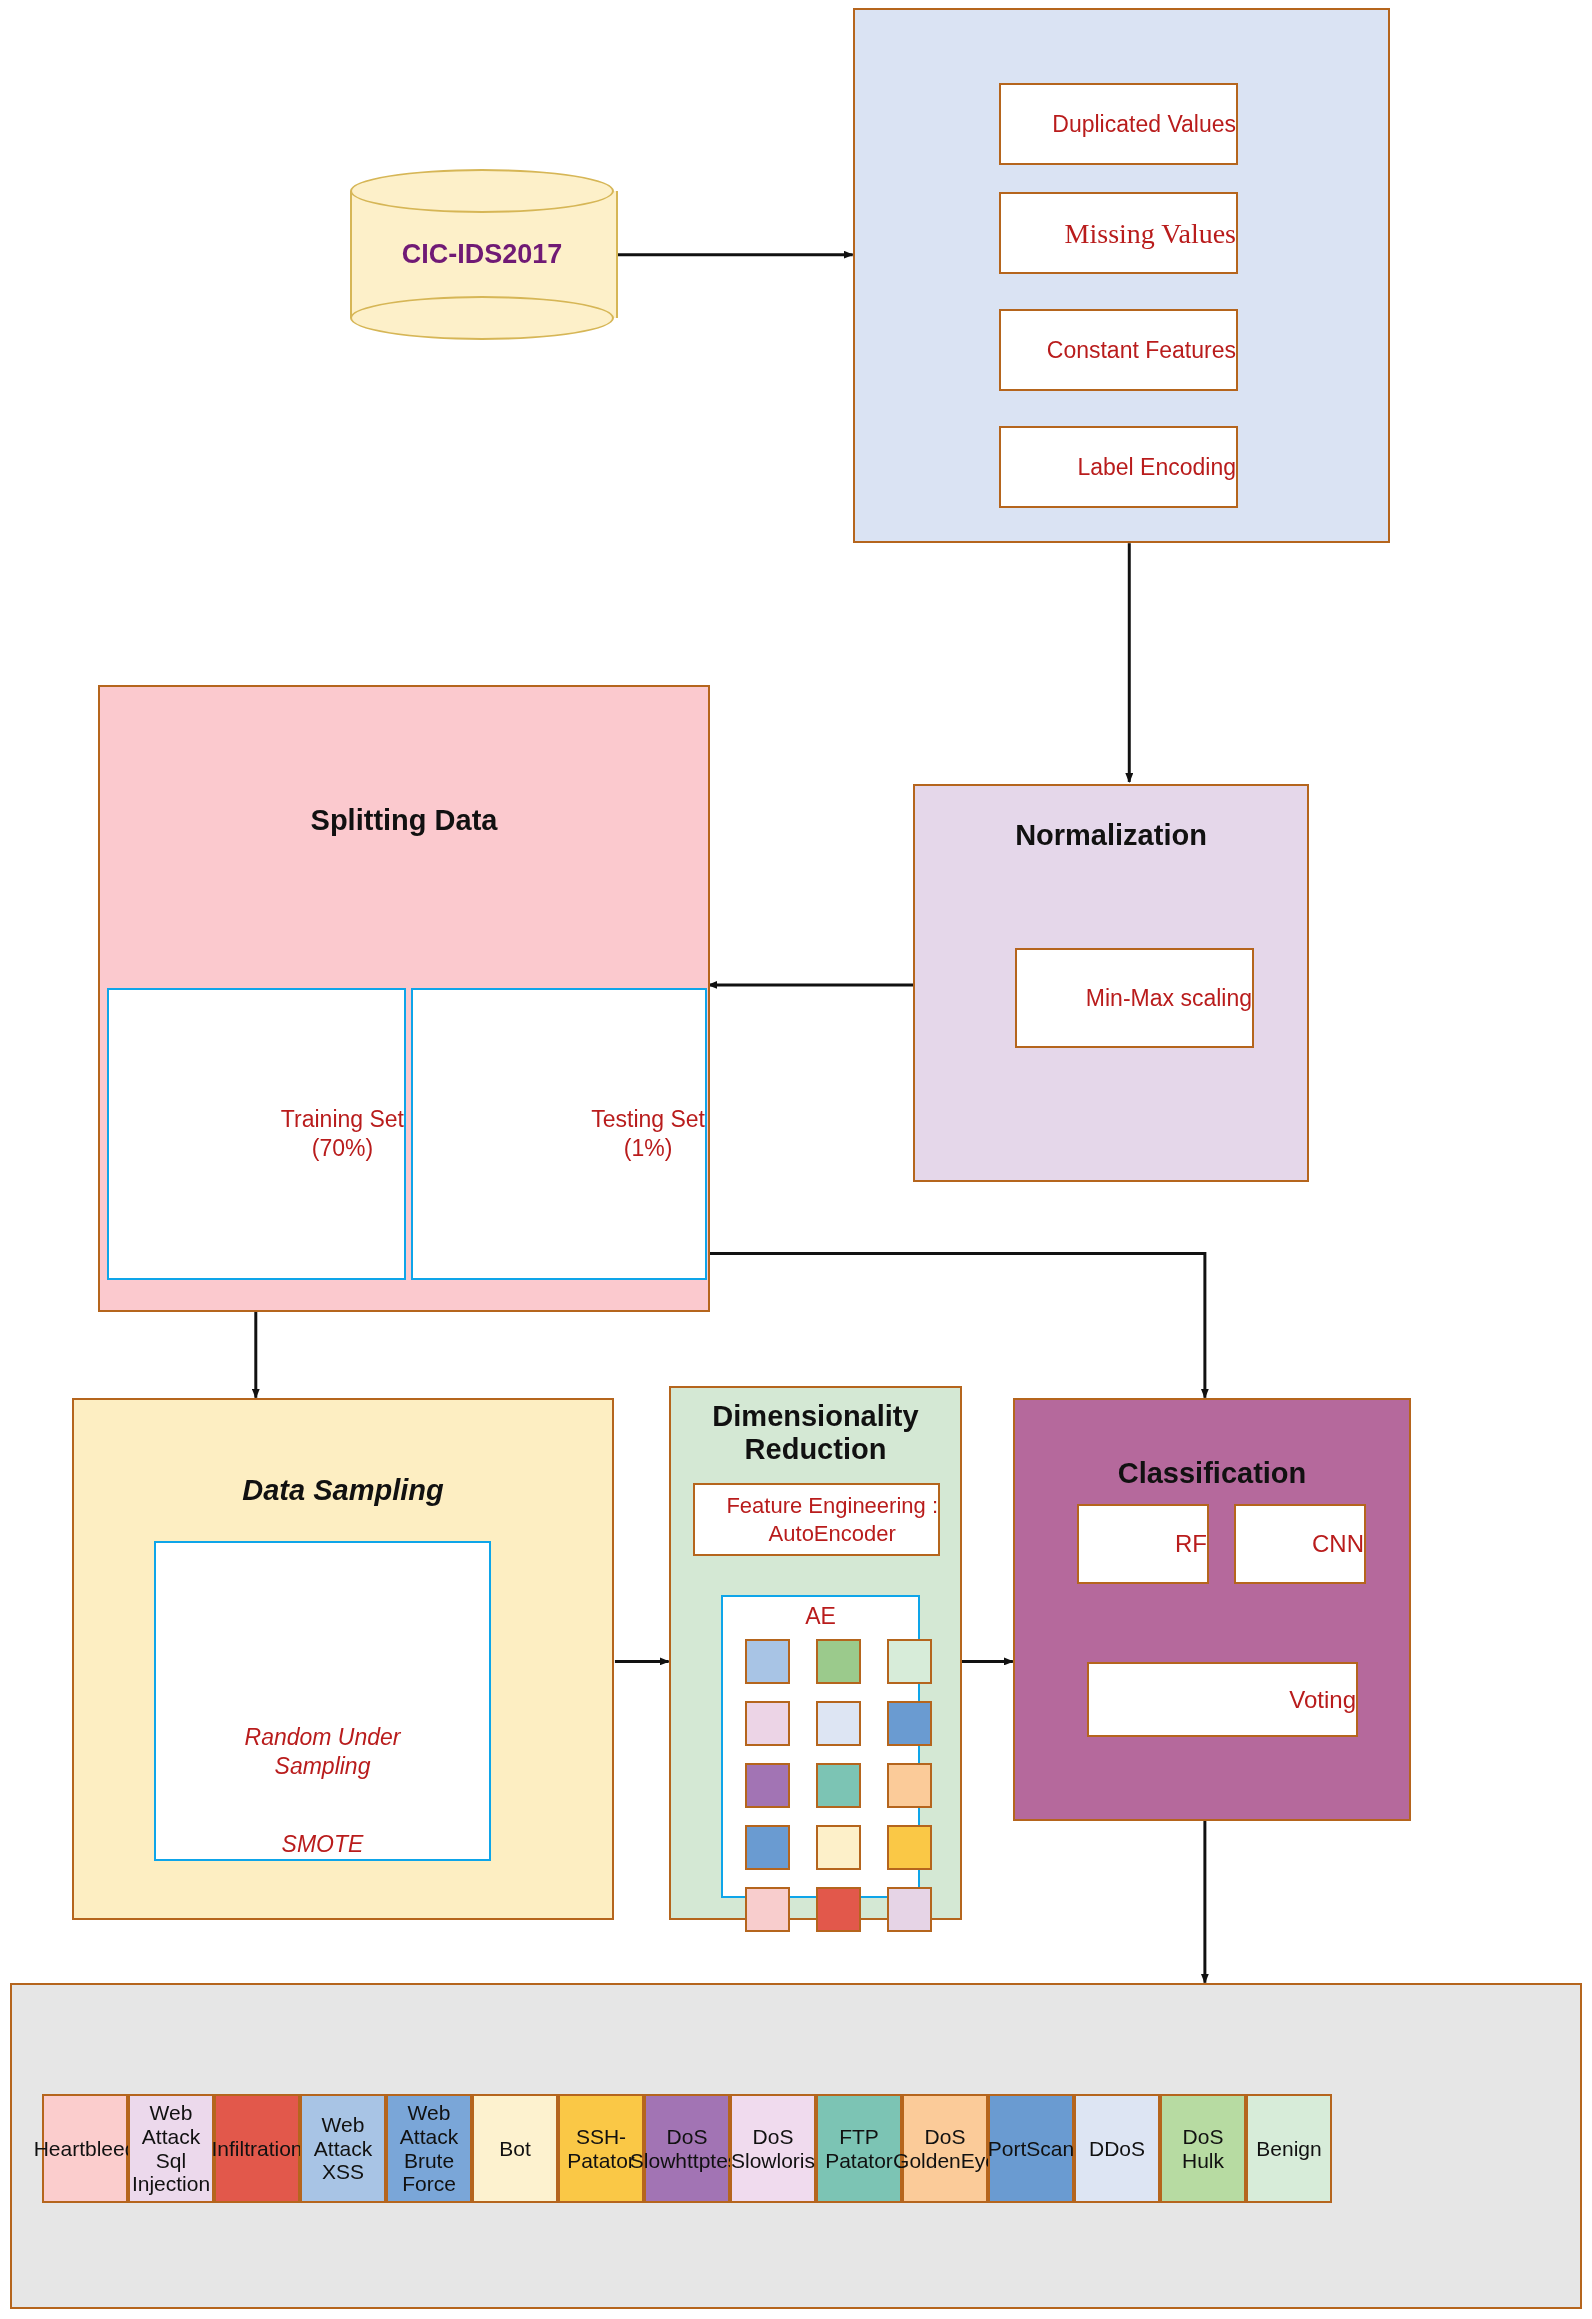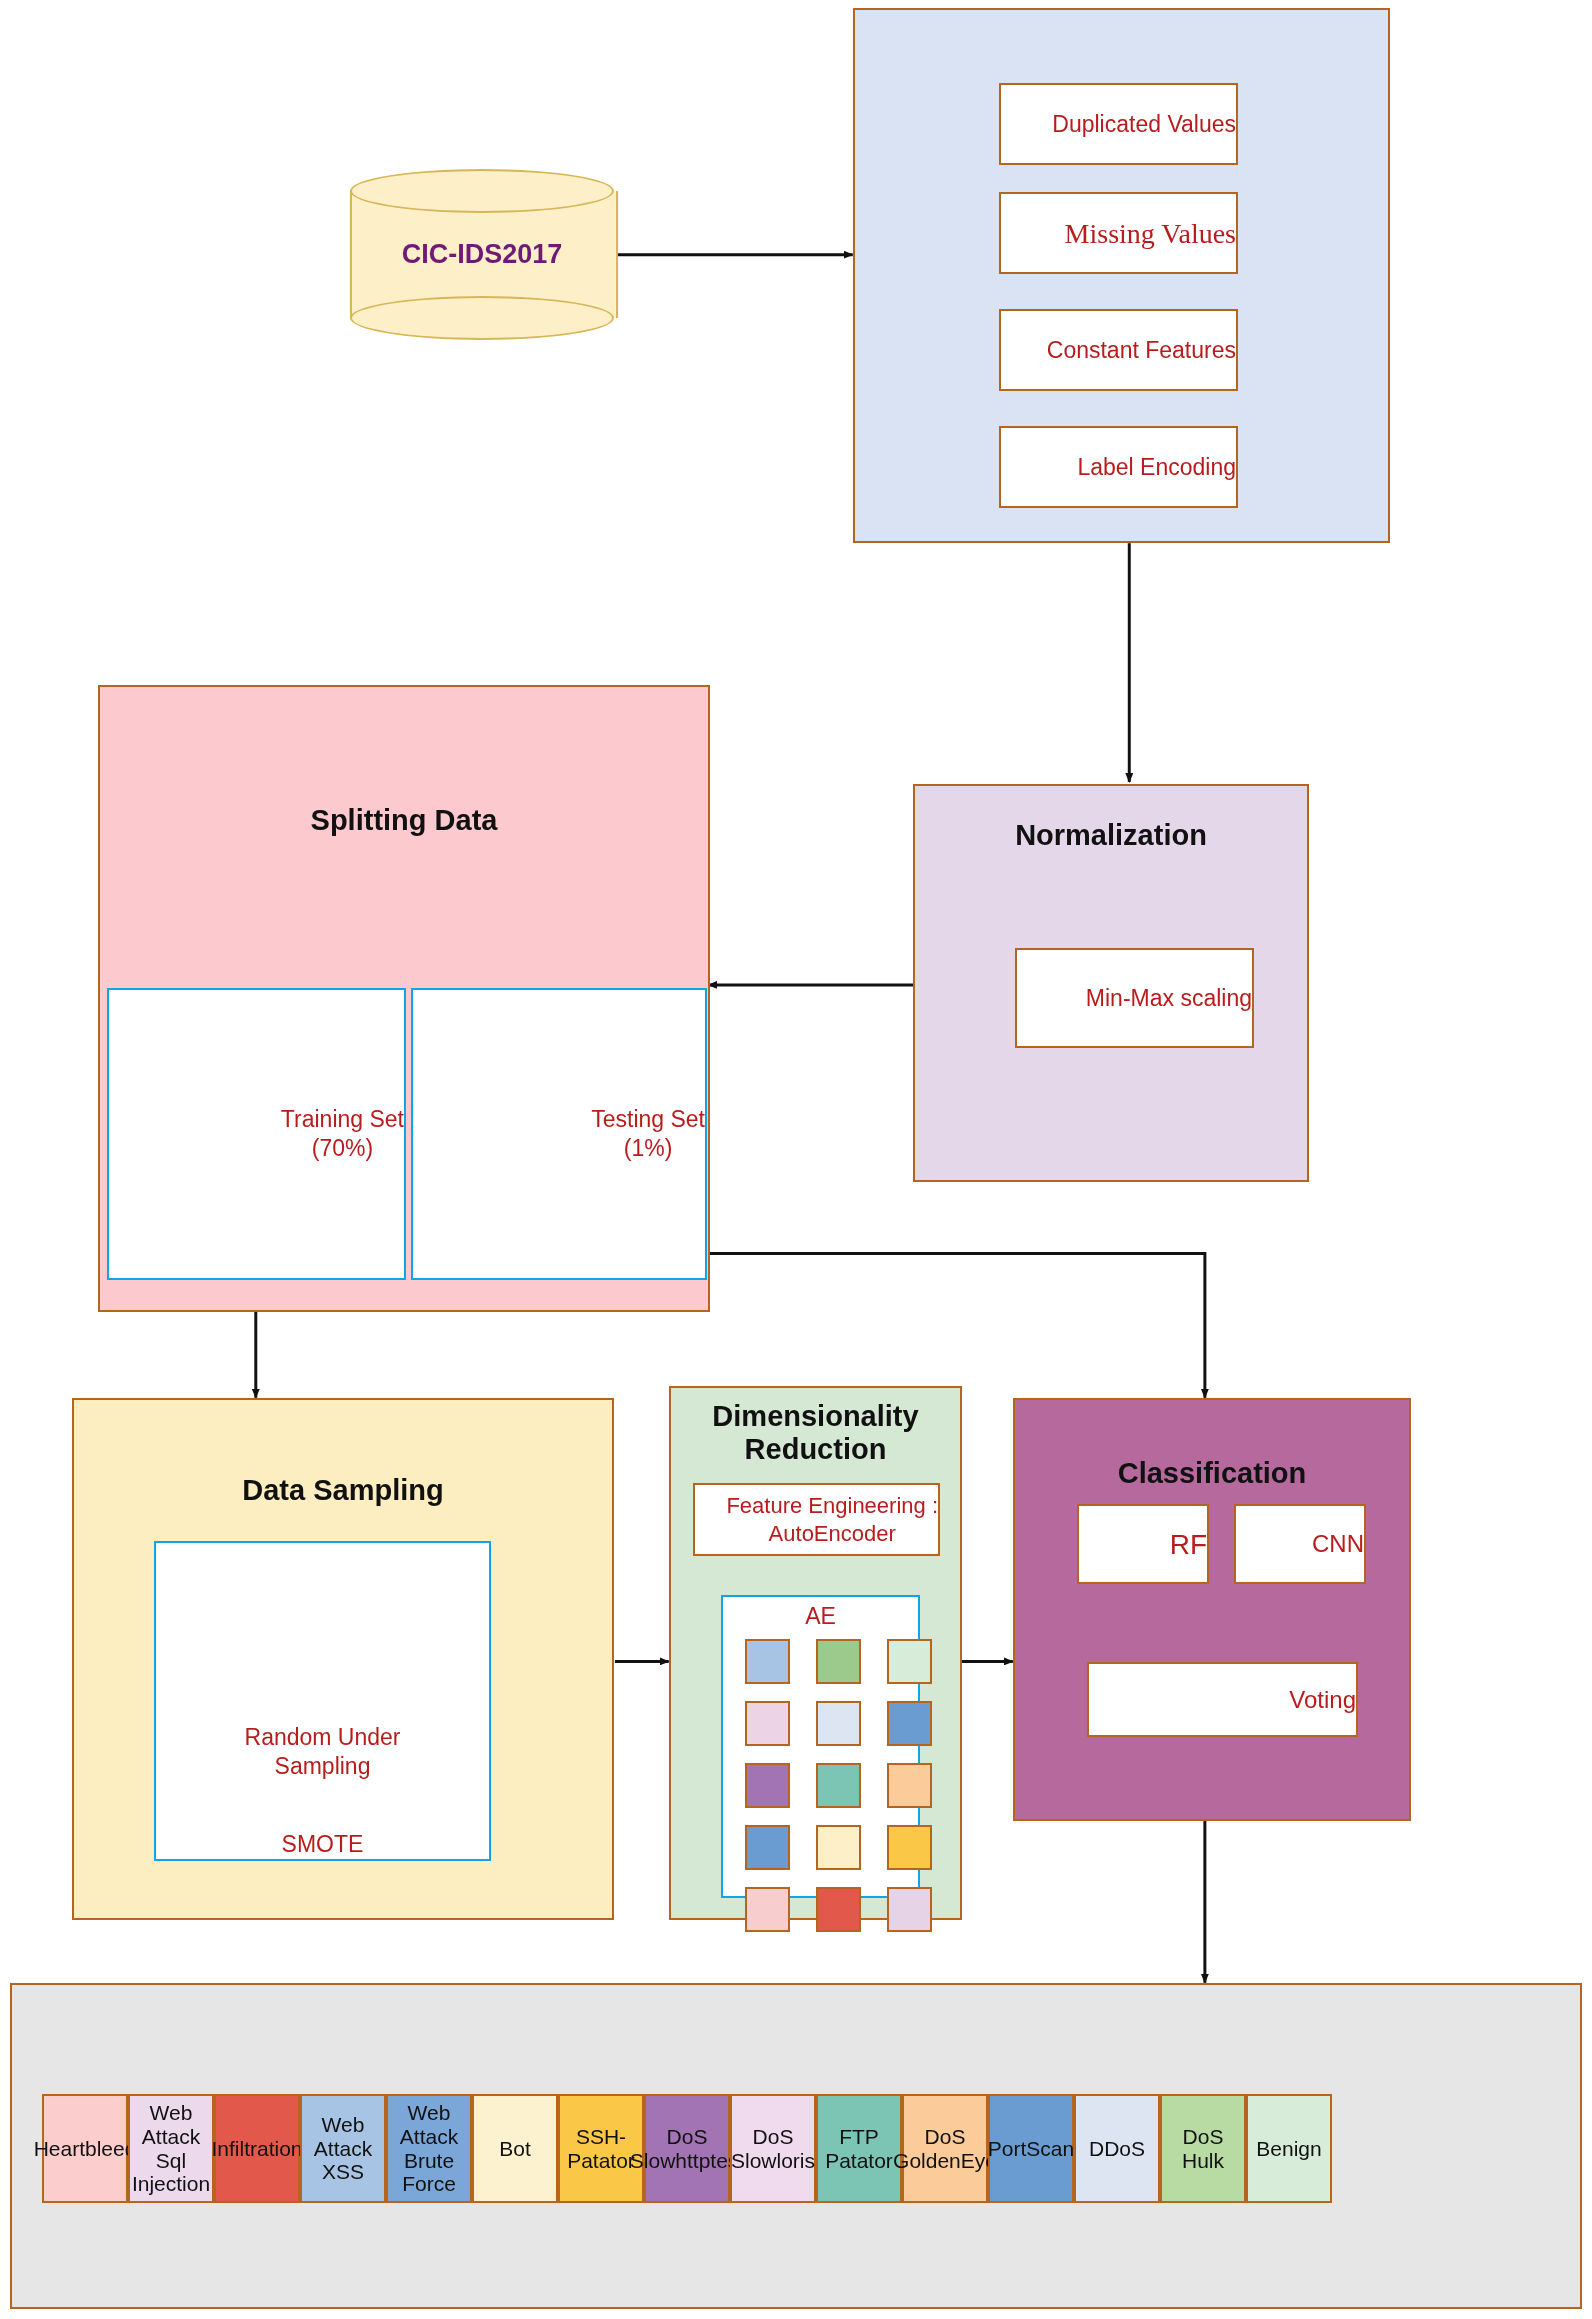--- a/index.html
+++ b/index.html
@@ -97,21 +97,21 @@
     <div class="inner grey" style="left:7px;top:301px;width:299px;height:292px;">
       <span class="lbl" style="font-size:23px;">Training Set
 (70%)</span>
       </div>
     <div class="inner grey" style="left:311px;top:301px;width:296px;height:292px;">
       <span class="lbl" style="font-size:23px;">Testing Set
 (1%)</span>
       </div>
   </div>
 
-  <div class="box" style="left:72px;top:1398px;width:542px;height:522px;background:#fdeec2;">
+  <div class="box" style="left:72px;top:1398px;width:542px;height:522px;background:#fdeec2;font-style:italic;">
     <div class="title" style="top:74px;font-size:29px;">Data Sampling</div>
     <div class="inner grey" style="left:80px;top:141px;width:337px;height:320px;flex-direction:column;gap:50px;">
       <span class="lbl" style="font-size:23px;">Random Under
 Sampling</span>
       <span class="lbl" style="font-size:23px;">SMOTE</span>
       </div>
   </div>
 
   <div class="box" style="left:669px;top:1386px;width:293px;height:534px;background:#d4e8d4;">
     <div class="title lbl" style="top:12px;font-size:29px;line-height:1.15;">Dimensionality
@@ -138,21 +138,21 @@
           <div class="aecell" style="background: rgb(248, 205, 205);"></div>
           <div class="aecell" style="background: rgb(226, 88, 75);"></div>
           <div class="aecell" style="background: rgb(230, 212, 230);"></div>
         </div>
     </div>
   </div>
 
   <div class="box" style="left:1013px;top:1398px;width:398px;height:423px;background:#b5699c;">
     <div class="title" style="top:57px;font-size:29px;">Classification</div>
     <div class="inner" style="left:62px;top:104px;width:132px;height:80px;">
-      <span class="lbl" style="font-size:28px;">RF</span>
+      <span class="lbl" style="font-size:24px;">RF</span>
       </div>
     <div class="inner" style="left:219px;top:104px;width:132px;height:80px;">
       <span class="lbl" style="font-size:24px;">CNN</span>
       </div>
     <div class="inner" style="left:72px;top:251px;width:271px;height:75px;margin-top:11px;">
       <span class="lbl" style="font-size:24px;">Voting</span>
       </div>
   </div>
 
   <div class="box" style="left:10px;top:1983px;width:1572px;height:326px;background:#e6e6e6;">

